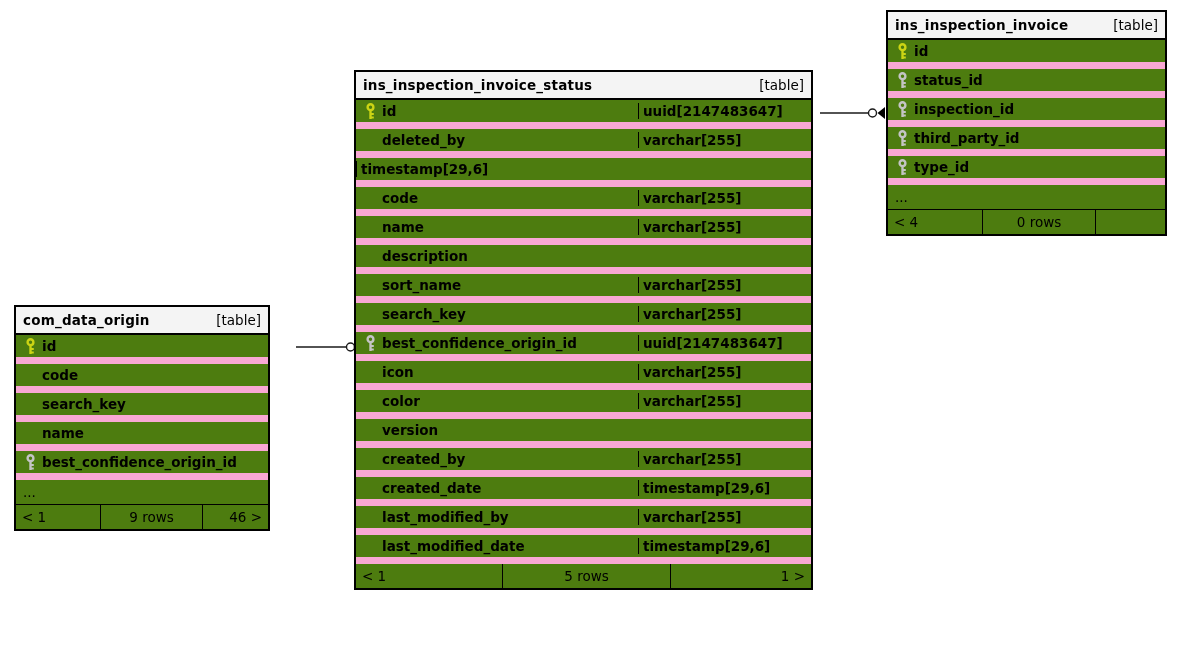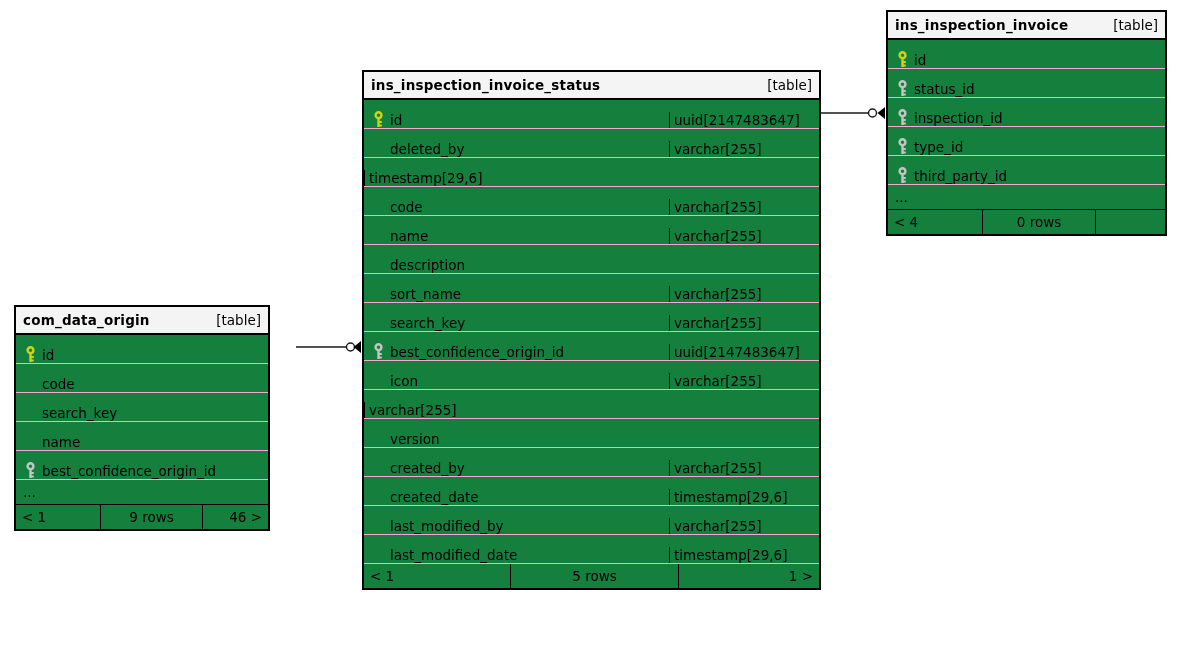--- a/index.html
+++ b/index.html
@@ -13,57 +13,58 @@
     position: relative;
     width: 1181px;
     height: 649px;
     background: #ffffff;
     overflow: hidden;
   }
   .entity-table {
     position: absolute;
     box-sizing: border-box;
     border: 2px solid #000000;
-    background: #15803d;
+    background: #4d7c0f;
     font-size: 13.5px;
   }
   .tbl-header {
     height: 26px;
     background: #f4f4f4;
     border-bottom: 2px solid #000000;
     display: flex;
     align-items: center;
     justify-content: space-between;
     padding: 0 7px;
     box-sizing: content-box;
   }
   .tbl-name { font-weight: bold; letter-spacing: 0.2px; }
   .tbl-badge { font-weight: normal; }
   .row {
     height: 29px;
-    border-bottom: 1px solid #f9a8d4;
-    display: flex;
-    align-items: flex-end;
+    border-bottom: 7px solid #f9a8d4;
+    display: flex;
+    align-items: center;
     box-sizing: border-box;
+    font-weight: bold;
   }
   .name-cell {
     flex: 1;
     display: flex;
     align-items: center;
     padding-left: 9px;
     min-width: 0;
   }
   .key-slot {
     width: 17px;
     display: inline-flex;
     align-items: center;
     flex: none;
   }
   .type-cell {
-    width: 150px;
+    width: 173px;
     flex: none;
     border-left: 1px solid #000000;
     display: flex;
     align-items: center;
     padding-left: 4px;
     box-sizing: border-box;
   }
   .ellipsis-row {
     height: 25px;
     border-bottom: 1px solid #000000;
@@ -173,21 +174,21 @@
         </div>
       </div>
     <div class="ellipsis-row">...</div>
     <div class="pagination-footer">
       <div class="fcell f-prev" style="width:84px;">&lt; 1</div>
       <div class="fcell f-rows" style="width:102px;">9 rows</div>
       <div class="fcell f-next">46 &gt;</div>
     </div>
   </div>
 
-  <div class="entity-table" id="table-1" style="left:362px; top:70px; width:459px;">
+  <div class="entity-table" id="table-1" style="left:354px; top:70px; width:459px;">
     <div class="tbl-header">
       <span class="tbl-name">ins_inspection_invoice_status</span>
       <span class="tbl-badge">[table]</span>
     </div>
     <div class="rows">
         <div class="row">
           <div class="name-cell">
             <span class="key-slot">
               <svg width="11" height="17" viewBox="0 0 11 17">
                 <circle cx="5.5" cy="4.2" r="2.9" fill="none" stroke="#ccd414" stroke-width="2.4"></circle>
@@ -259,20 +260,24 @@
           <div class="type-cell">uuid[2147483647]</div>
         </div>
         <div class="row">
           <div class="name-cell">
             <span class="key-slot"></span>
             <span>icon</span>
           </div>
           <div class="type-cell">varchar[255]</div>
         </div>
         <div class="row">
+          <div class="name-cell">
+            <span class="key-slot"></span>
+            <span>color</span>
+          </div>
           <div class="type-cell">varchar[255]</div>
         </div>
         <div class="row">
           <div class="name-cell">
             <span class="key-slot"></span>
             <span>version</span>
           </div>
         </div>
         <div class="row">
           <div class="name-cell">
@@ -358,34 +363,34 @@
         <div class="row">
           <div class="name-cell">
             <span class="key-slot">
               <svg width="11" height="17" viewBox="0 0 11 17">
                 <circle cx="5.5" cy="4.2" r="2.9" fill="none" stroke="#c4c4c4" stroke-width="2.4"></circle>
                 <line x1="5.5" y1="7" x2="5.5" y2="16" stroke="#c4c4c4" stroke-width="2.4"></line>
                 <line x1="5.5" y1="11" x2="8.8" y2="11" stroke="#c4c4c4" stroke-width="2"></line>
                 <line x1="5.5" y1="14.5" x2="8.8" y2="14.5" stroke="#c4c4c4" stroke-width="2"></line>
               </svg>
             </span>
+            <span>third_party_id</span>
+          </div>
+        </div>
+        <div class="row">
+          <div class="name-cell">
+            <span class="key-slot">
+              <svg width="11" height="17" viewBox="0 0 11 17">
+                <circle cx="5.5" cy="4.2" r="2.9" fill="none" stroke="#c4c4c4" stroke-width="2.4"></circle>
+                <line x1="5.5" y1="7" x2="5.5" y2="16" stroke="#c4c4c4" stroke-width="2.4"></line>
+                <line x1="5.5" y1="11" x2="8.8" y2="11" stroke="#c4c4c4" stroke-width="2"></line>
+                <line x1="5.5" y1="14.5" x2="8.8" y2="14.5" stroke="#c4c4c4" stroke-width="2"></line>
+              </svg>
+            </span>
             <span>type_id</span>
-          </div>
-        </div>
-        <div class="row">
-          <div class="name-cell">
-            <span class="key-slot">
-              <svg width="11" height="17" viewBox="0 0 11 17">
-                <circle cx="5.5" cy="4.2" r="2.9" fill="none" stroke="#c4c4c4" stroke-width="2.4"></circle>
-                <line x1="5.5" y1="7" x2="5.5" y2="16" stroke="#c4c4c4" stroke-width="2.4"></line>
-                <line x1="5.5" y1="11" x2="8.8" y2="11" stroke="#c4c4c4" stroke-width="2"></line>
-                <line x1="5.5" y1="14.5" x2="8.8" y2="14.5" stroke="#c4c4c4" stroke-width="2"></line>
-              </svg>
-            </span>
-            <span>third_party_id</span>
           </div>
         </div>
       </div>
     <div class="ellipsis-row">...</div>
     <div class="pagination-footer">
       <div class="fcell f-prev" style="width:94px;">&lt; 4</div>
       <div class="fcell f-rows" style="width:113px;">0 rows</div>
       <div class="fcell f-next"></div>
     </div>
   </div>

